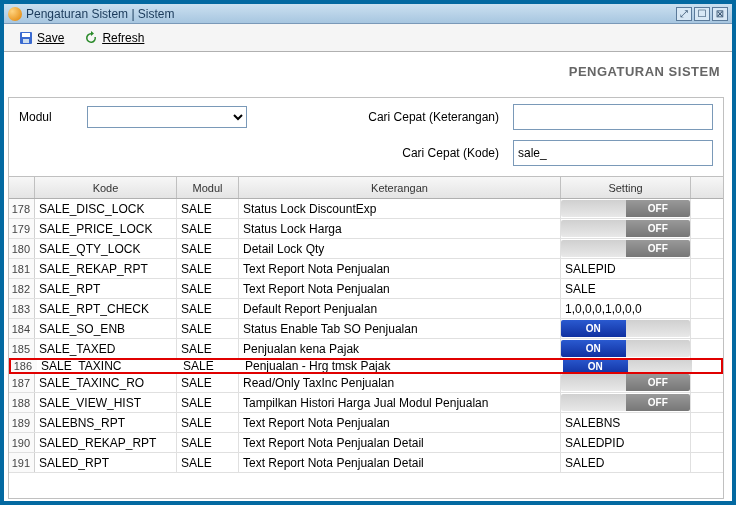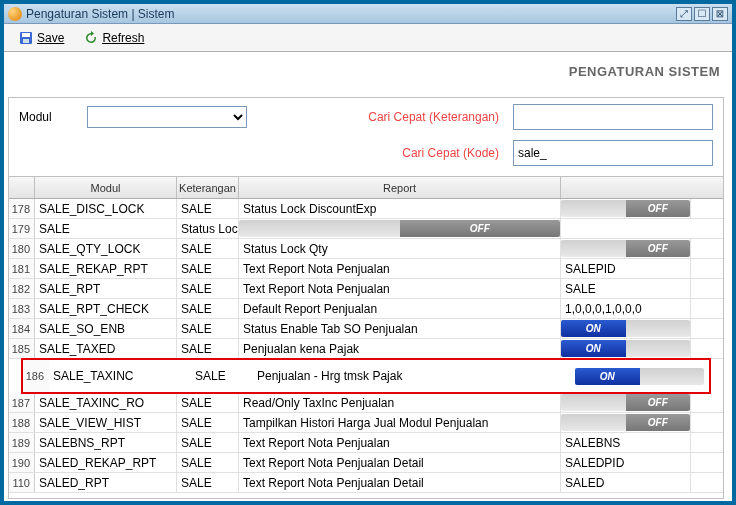--- a/index.html
+++ b/index.html
@@ -20,44 +20,44 @@
   .tb-btn u { text-decoration: underline; }
   
   .content-wrap { flex: 1; padding: 6px 8px 2px 4px; background: #fff; display: flex; flex-direction: column; overflow: hidden; }
   .panel-title { text-align: right; color: #666; font-weight: bold; font-size: 13px; letter-spacing: 0.5px; padding: 6px 4px 18px 0; }
   
   .panel { border: 1px solid #c0c0c0; flex: 1; display: flex; flex-direction: column; overflow: hidden; background: #fff; }
   
   .filter-row { display: grid; grid-template-columns: 60px 160px 1fr 150px 200px; align-items: center; gap: 8px; padding: 6px 10px; }
   .filter-row.second { grid-template-columns: 60px 160px 1fr 150px 200px; padding-top: 4px; padding-bottom: 10px; }
   .lbl { color: #000; }
-  .right-lbl { text-align: right; color: #ef4444; padding-right: 6px; }
+  .right-lbl { text-align: right; color: #000000; padding-right: 6px; }
   select.modul-select { width: 100%; height: 22px; border: 1px solid #7a99b8; background: #fff; font-size: 12px; }
   input.txt { width: 100%; height: 26px; border: 1px solid #7a99b8; padding: 2px 4px; font-size: 12px; font-family: Arial, sans-serif; }
   
   .grid-wrap { flex: 1; display: flex; flex-direction: column; overflow: hidden; border-top: 1px solid #c0c0c0; }
   
   .grid-header { display: grid; grid-template-columns: 26px 142px 62px 322px 130px 16px; height: 22px; background: linear-gradient(#f7f7f7, #e4e4e4); border-bottom: 1px solid #b0b0b0; }
   .grid-header .hcell { border-right: 1px solid #c0c0c0; display: flex; align-items: center; justify-content: center; color: #333; font-size: 11px; }
   .grid-header .hcell:last-child { border-right: none; }
   
   .grid-body { flex: 1; overflow-y: scroll; overflow-x: hidden; position: relative; }
   .grid-body::-webkit-scrollbar { width: 16px; }
   .grid-body::-webkit-scrollbar-track { background: #e8e8e8; border-left: 1px solid #c0c0c0; }
   .grid-body::-webkit-scrollbar-thumb { background: #c0c0c0; border: 1px solid #a0a0a0; }
   
   .row { display: grid; grid-template-columns: 26px 142px 62px 322px 130px; height: 20px; border-bottom: 1px solid #e0e0e0; position: relative; }
-  .row.highlight { border: 2px solid #e00000; height: 36px; margin: -1px 12px; z-index: 2; }
+  .row.highlight { border: 2px solid #e00000; height: 16px; margin: -1px 0; z-index: 2; }
   .row.highlight .cell { border-right-color: transparent; }
   .cell { border-right: 1px solid #e0e0e0; padding: 0 4px; display: flex; align-items: center; color: #000; font-size: 12px; overflow: hidden; white-space: nowrap; }
   .cell.num { justify-content: flex-end; color: #444; font-size: 11px; background: #fafafa; border-right: 1px solid #d0d0d0; }
   .cell.setting { padding: 0; justify-content: center; }
   
   .toggle { width: 100%; height: 17px; display: flex; border-radius: 2px; overflow: hidden; font-size: 10px; font-weight: bold; }
-  .toggle .seg { flex: 1; display: flex; align-items: center; justify-content: center; font-style: italic; }
+  .toggle .seg { flex: 1; display: flex; align-items: center; justify-content: center; }
   .toggle.off .seg.empty { background: linear-gradient(#d0d0d0,#e8e8e8); }
   .toggle.off .seg.lbl-seg { background: linear-gradient(#999,#777); color: #fff; }
   .toggle.on .seg.lbl-seg { background: linear-gradient(#2a5ad0,#1030a0); color: #fff; }
   .toggle.on .seg.empty { background: linear-gradient(#d0d0d0,#e8e8e8); }
 </style>
 </head>
 <body>
 
 <div class="window">
   <div class="titlebar">
@@ -107,54 +107,56 @@
         <span></span>
           <span></span>
           <span></span>
         <span class="right-lbl">Cari Cepat (Kode)</span>
         <input class="txt" type="text" value="sale_" style="">
       </div>
 
       <div class="grid-wrap">
         <div class="grid-header">
           <div class="hcell"></div>
+          <div class="hcell">Kode</div>
           <div class="hcell">Modul</div>
           <div class="hcell">Keterangan</div>
-          <div class="hcell">Report</div>
+          <div class="hcell">Setting</div>
           <div class="hcell"></div>
         </div>
         <div class="grid-body" id="grid-body">
             <div class="row">
               <div class="cell num">178</div>
               <div class="cell">SALE_DISC_LOCK</div>
               <div class="cell">SALE</div>
               <div class="cell">Status Lock DiscountExp</div>
               <div class="cell setting">
                 <div class="toggle off">
                   <div class="seg empty"></div>
                   <div class="seg lbl-seg">OFF</div>
                 </div>
               </div>
             </div>
             <div class="row">
               <div class="cell num">179</div>
+              <div class="cell">SALE_PRICE_LOCK</div>
               <div class="cell">SALE</div>
               <div class="cell">Status Lock Harga</div>
               <div class="cell setting">
                 <div class="toggle off">
                   <div class="seg empty"></div>
                   <div class="seg lbl-seg">OFF</div>
                 </div>
               </div>
             </div>
             <div class="row">
               <div class="cell num">180</div>
               <div class="cell">SALE_QTY_LOCK</div>
               <div class="cell">SALE</div>
-              <div class="cell">Status Lock Qty</div>
+              <div class="cell">Detail Lock Qty</div>
               <div class="cell setting">
                 <div class="toggle off">
                   <div class="seg empty"></div>
                   <div class="seg lbl-seg">OFF</div>
                 </div>
               </div>
             </div>
             <div class="row">
               <div class="cell num">181</div>
               <div class="cell">SALE_REKAP_RPT</div>
@@ -244,21 +246,21 @@
               <div class="cell setting" style="justify-content: flex-start; padding: 0px 4px;">SALEBNS</div>
             </div>
             <div class="row">
               <div class="cell num">190</div>
               <div class="cell">SALED_REKAP_RPT</div>
               <div class="cell">SALE</div>
               <div class="cell">Text Report Nota Penjualan Detail</div>
               <div class="cell setting" style="justify-content: flex-start; padding: 0px 4px;">SALEDPID</div>
             </div>
             <div class="row">
-              <div class="cell num">110</div>
+              <div class="cell num">191</div>
               <div class="cell">SALED_RPT</div>
               <div class="cell">SALE</div>
               <div class="cell">Text Report Nota Penjualan Detail</div>
               <div class="cell setting" style="justify-content: flex-start; padding: 0px 4px;">SALED</div>
             </div>
           </div>
       </div>
 
     </div>
   </div>

